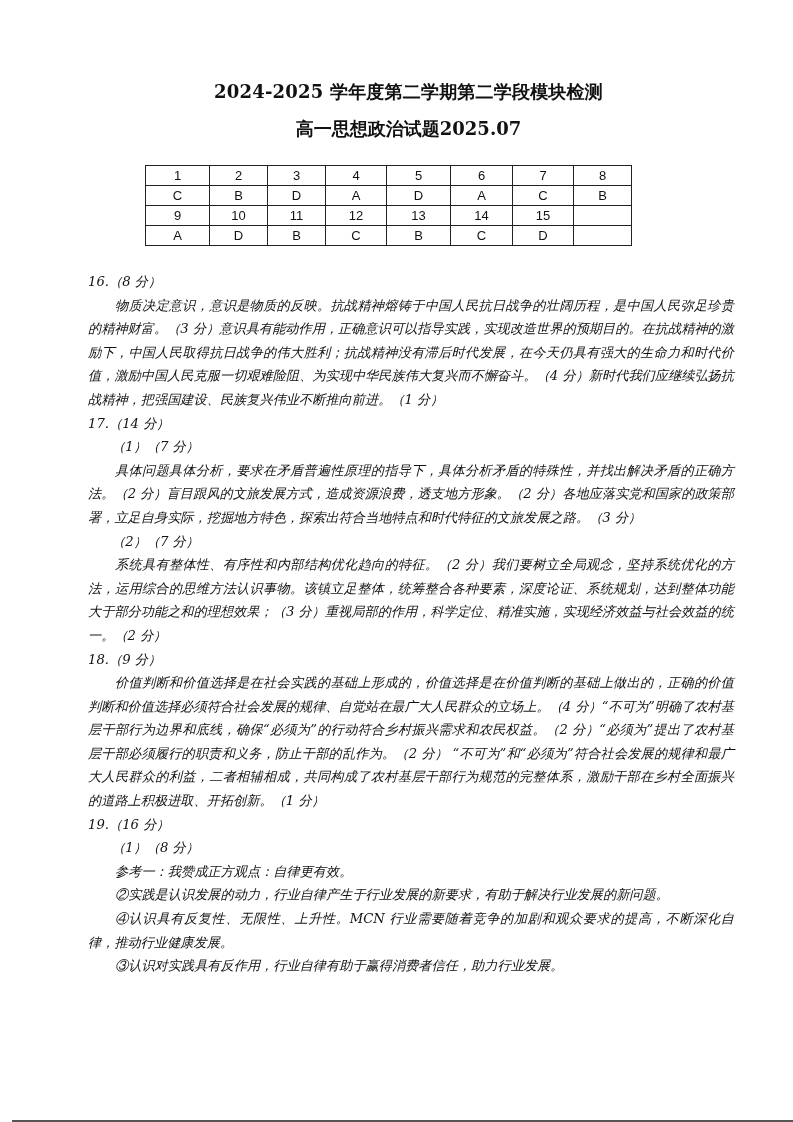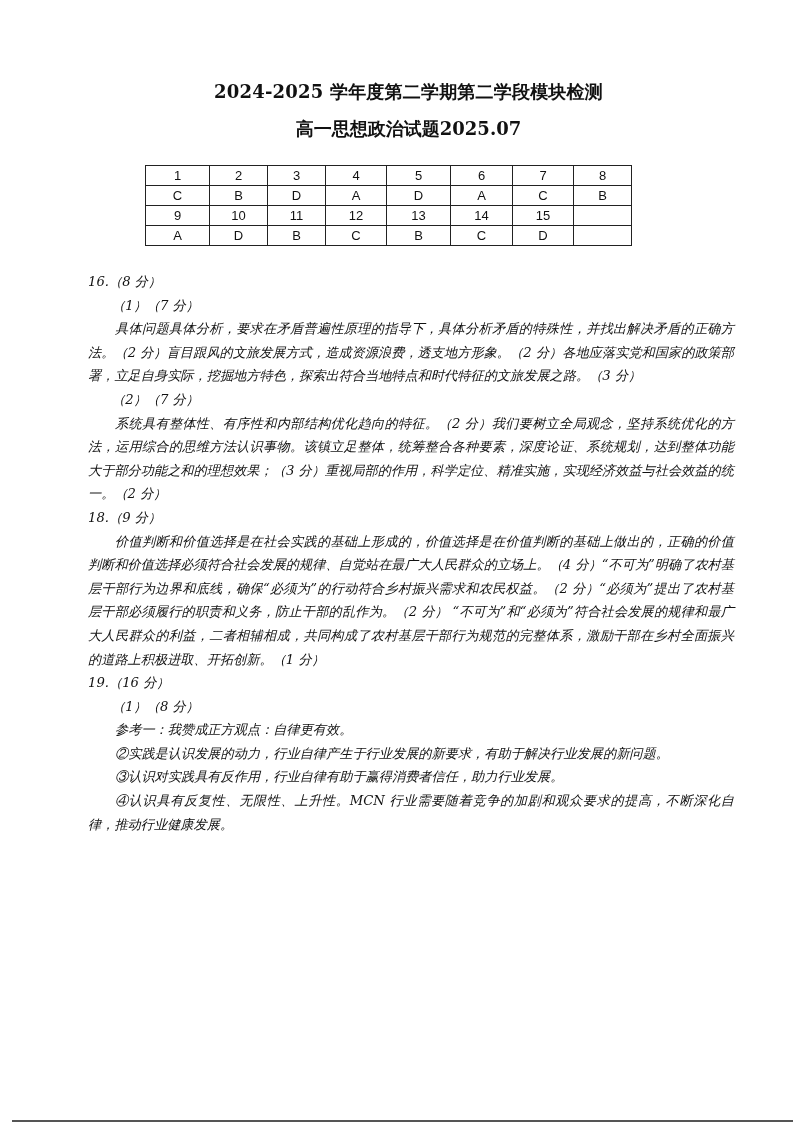--- a/index.html
+++ b/index.html
@@ -93,31 +93,33 @@
           <td>C</td>
           <td>D</td>
           <td></td>
         </tr>
       </tbody>
   </table>
 
   <div class="content">
 
     <p class="q-head">16.（8 分）</p>
+    <p class="para">物质决定意识，意识是物质的反映。抗战精神熔铸于中国人民抗日战争的壮阔历程，是中国人民弥足珍贵的精神财富。（3 分）意识具有能动作用，正确意识可以指导实践，实现改造世界的预期目的。在抗战精神的激励下，中国人民取得抗日战争的伟大胜利；抗战精神没有滞后时代发展，在今天仍具有强大的生命力和时代价值，激励中国人民克服一切艰难险阻、为实现中华民族伟大复兴而不懈奋斗。（4 分）新时代我们应继续弘扬抗战精神，把强国建设、民族复兴伟业不断推向前进。（1 分）</p>
 
+    <p class="q-head">17.（14 分）</p>
     <p class="sub-head">（1）（7 分）</p>
     <p class="para">具体问题具体分析，要求在矛盾普遍性原理的指导下，具体分析矛盾的特殊性，并找出解决矛盾的正确方法。（2 分）盲目跟风的文旅发展方式，造成资源浪费，透支地方形象。（2 分）各地应落实党和国家的政策部署，立足自身实际，挖掘地方特色，探索出符合当地特点和时代特征的文旅发展之路。（3 分）</p>
     <p class="sub-head">（2）（7 分）</p>
     <p class="para">系统具有整体性、有序性和内部结构优化趋向的特征。（2 分）我们要树立全局观念，坚持系统优化的方法，运用综合的思维方法认识事物。该镇立足整体，统筹整合各种要素，深度论证、系统规划，达到整体功能大于部分功能之和的理想效果；（3 分）重视局部的作用，科学定位、精准实施，实现经济效益与社会效益的统一。（2 分）</p>
 
     <p class="q-head">18.（9 分）</p>
     <p class="para">价值判断和价值选择是在社会实践的基础上形成的，价值选择是在价值判断的基础上做出的，正确的价值判断和价值选择必须符合社会发展的规律、自觉站在最广大人民群众的立场上。（4 分）“不可为”明确了农村基层干部行为边界和底线，确保“必须为”的行动符合乡村振兴需求和农民权益。（2 分）“必须为”提出了农村基层干部必须履行的职责和义务，防止干部的乱作为。（2 分） “不可为”和“必须为”符合社会发展的规律和最广大人民群众的利益，二者相辅相成，共同构成了农村基层干部行为规范的完整体系，激励干部在乡村全面振兴的道路上积极进取、开拓创新。（1 分）</p>
 
     <p class="q-head">19.（16 分）</p>
     <p class="sub-head">（1）（8 分）</p>
     <p class="para">参考一：我赞成正方观点：自律更有效。</p>
     <p class="para">②实践是认识发展的动力，行业自律产生于行业发展的新要求，有助于解决行业发展的新问题。</p>
+    <p class="para">④认识具有反复性、无限性、上升性。MCN 行业需要随着竞争的加剧和观众要求的提高，不断深化自律，推动行业健康发展。</p>
     <p class="para">③认识对实践具有反作用，行业自律有助于赢得消费者信任，助力行业发展。</p>
-    <p class="para">④认识具有反复性、无限性、上升性。MCN 行业需要随着竞争的加剧和观众要求的提高，不断深化自律，推动行业健康发展。</p>
   </div>
 
   <div class="bottom-rule"></div>
 </div>
 
 </body></html>

